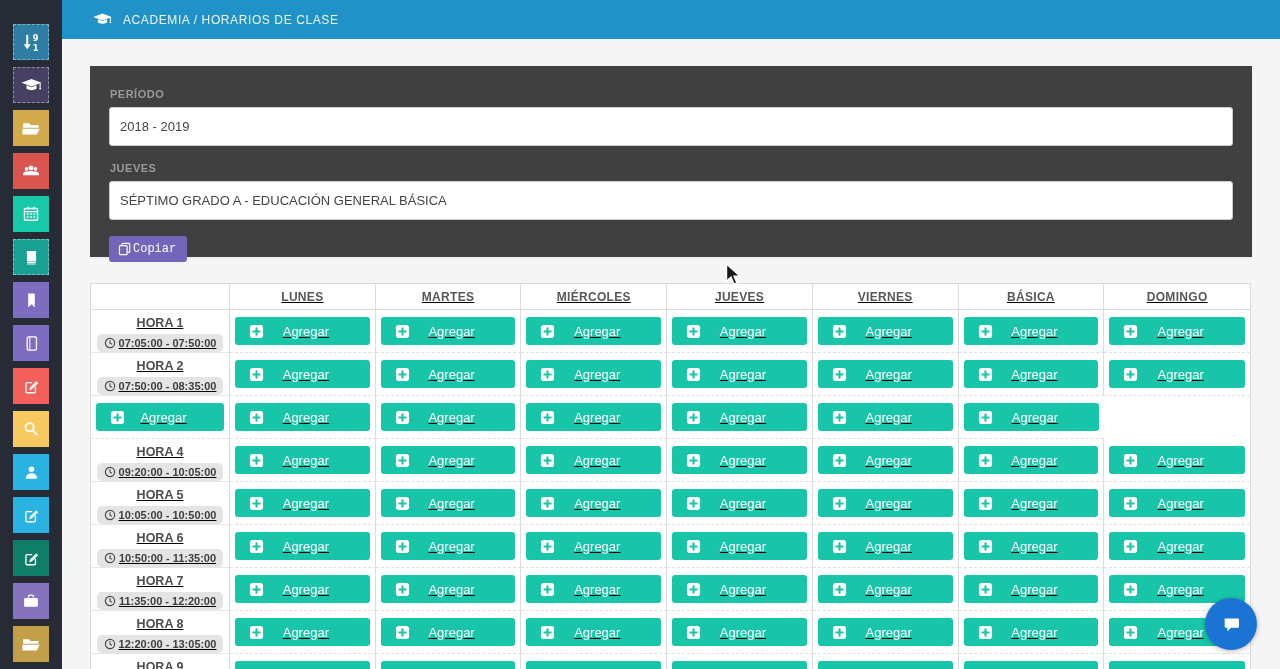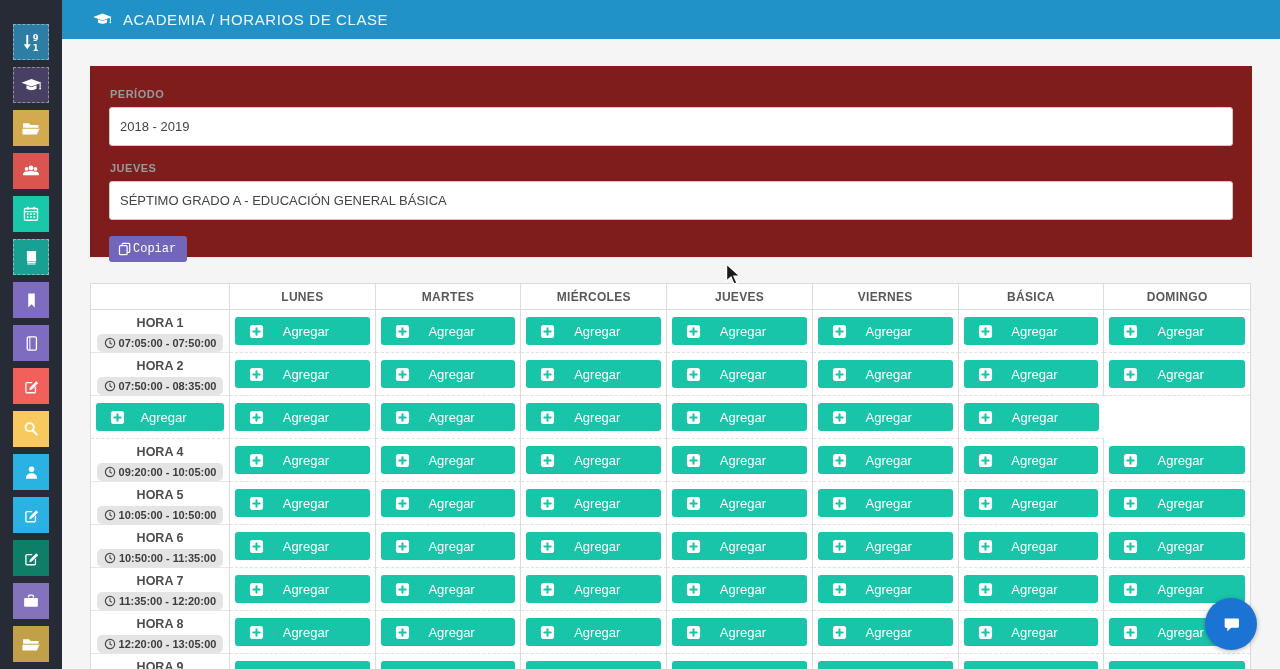--- a/index.html
+++ b/index.html
@@ -21,29 +21,29 @@
   .side-tile.dashed{outline:1px dashed rgba(255,255,255,.4);outline-offset:-1px;}
   .side-tile svg{display:block;}
   
   .topbar{
     position:absolute;left:62px;top:0;right:0;height:39px;
     background:var(--header-bg,#2192c8);
     display:flex;align-items:center;padding-left:30px;z-index:20;
   }
   .topbar-icon{margin-right:10px;display:flex;align-items:center;}
   .topbar-title{
-    margin:0;font-size:15px;font-weight:300;color:#eef8fc;
+    margin:0;font-size:12px;font-weight:300;color:#eef8fc;
     letter-spacing:.6px;
     text-align:center;
   }
   
   .content{position:absolute;left:62px;top:39px;right:0;bottom:0;background:#f5f5f6;}
   .card{
     position:absolute;left:28px;top:27px;width:1162px;height:191px;
-    background:#7f1d1d;box-shadow:0 1px 2px rgba(0,0,0,.05);
+    background:#404040;box-shadow:0 1px 2px rgba(0,0,0,.05);
     box-sizing:border-box;padding:22px 19px 0 19px;
   }
   .field-label{
     display:block;font-size:11px;font-weight:bold;color:#9a9a9a;
     letter-spacing:.5px;margin:0 0 7px 1px;
   }
   .field-input{
     display:block;width:100%;height:39px;box-sizing:border-box;
     border:1px solid #ccc;border-radius:3px;padding:15px 10px;
     font-size:13px;color:#444;background:#fff;outline:none;
@@ -54,21 +54,21 @@
     background:var(--copy,#7266ba);color:#fff;border:none;border-radius:3px;
     padding:6px 11px 6px 9px;font-size:12px;font-family:Liberation Mono, monospace;cursor:pointer;
     margin-top:0;
   }
   .fill-copy{fill:var(--copy,#7266ba);}
   
   .table{
     position:absolute;left:28px;top:244px;width:1161px;
     background:#fff;border:1px solid #d9dbdd;box-sizing:border-box;
   }
-  .t-row{display:grid;grid-template-columns:139px repeat(7,1fr);}
+  .t-row{display:grid;grid-template-columns:139px repeat(7,1fr);text-decoration:underline;}
   .th-cell{
     height:25px;display:flex;align-items:center;justify-content:center;
     font-size:12px;font-weight:bold;color:#585858;letter-spacing:.3px;
     border-right:1px solid #dcdcdc;border-bottom:1px solid #d9dbdd;
     background:#fff;
   }
   .th-cell:last-child{border-right:none;}
   .td-hour{
     height:43px;box-sizing:border-box;
     display:flex;flex-direction:column;align-items:center;justify-content:flex-start;

